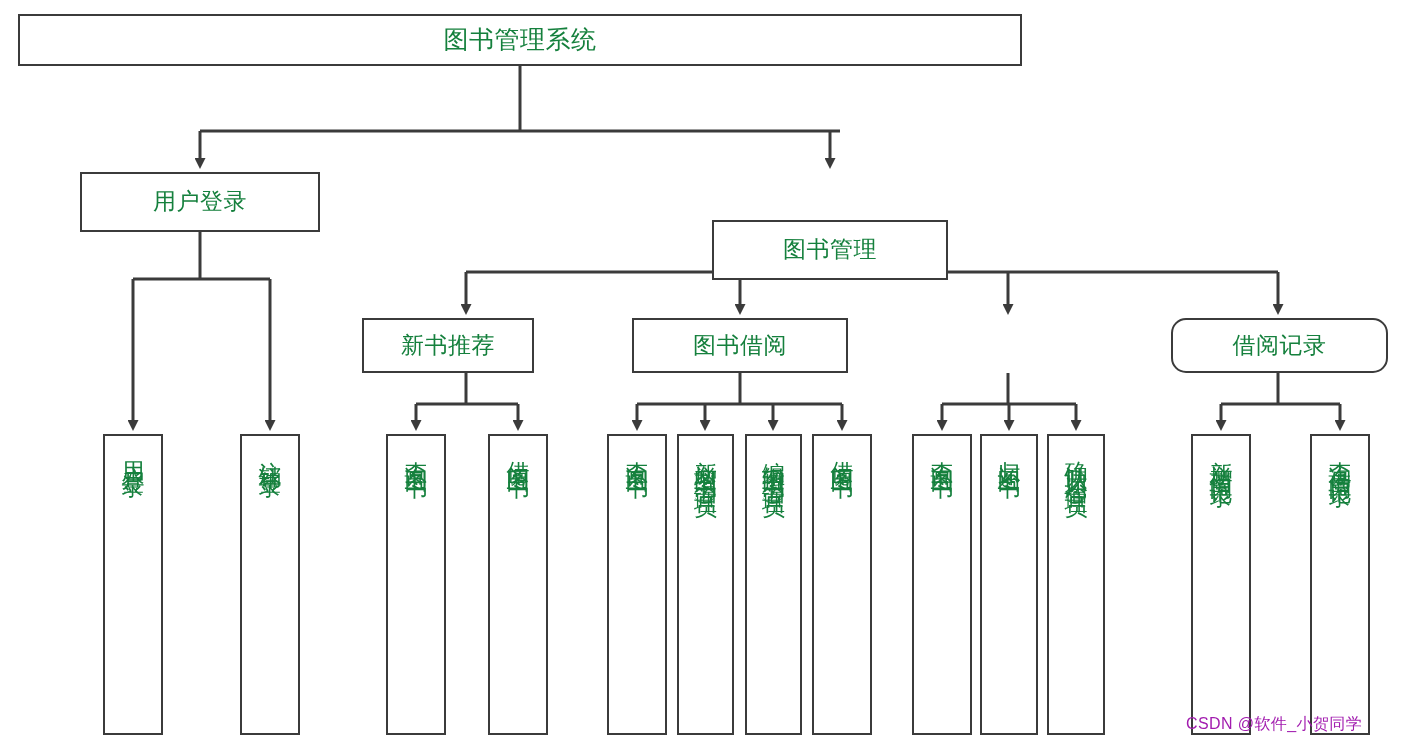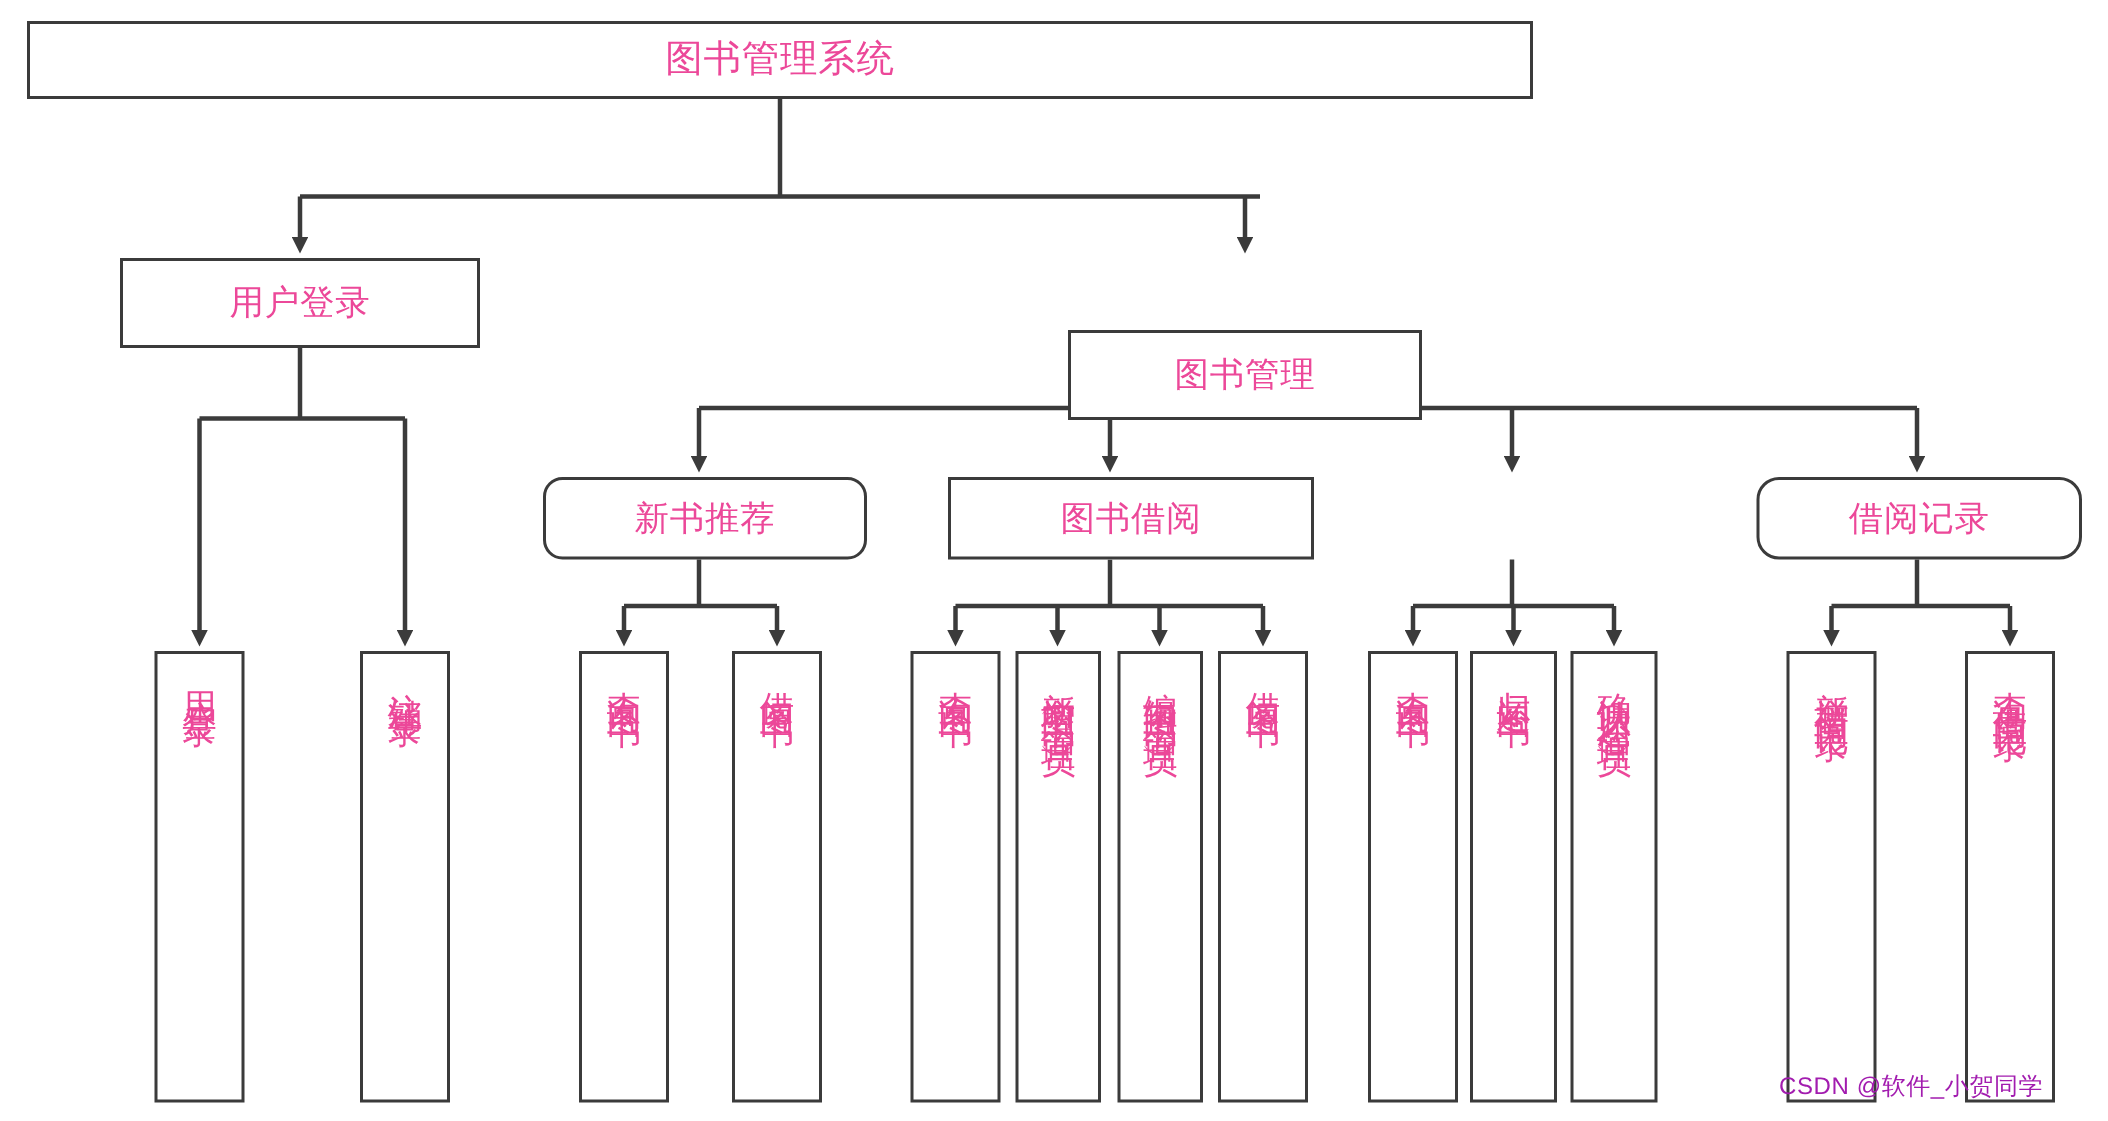--- a/index.html
+++ b/index.html
@@ -30,21 +30,21 @@
     border:2.5px solid #3b3b3b;
     display:flex;
     align-items:center;
     justify-content:center;
     text-align:center;
   }
   .node .lbl{
     display:block;
     line-height:1.18;
     letter-spacing:0.5px;
-    color:#ec4899;
+    color:#15803d;
   }
   
   .node.root .lbl{ font-size:25px; }
   
   .node.branch .lbl{ font-size:23px; }
   
   .node.leaf{
     align-items:flex-start;
     justify-content:center;
     padding-top:7px;
@@ -129,25 +129,25 @@
   </div>
 
   <div class="node branch" style="left:80px; top:172px; width:240px; height:60px;">
     <span class="lbl">用户登录</span>
   </div>
 
   <div class="node branch" style="left:712px; top:172px; width:236px; height:60px;margin-top:48px;">
     <span class="lbl">图书管理</span>
   </div>
 
-  <div class="node branch" style="left:362px; top:318px; width:216px; height:55px;border-radius:13px;">
+  <div class="node branch" style="left:362px; top:318px; width:172px; height:55px;">
     <span class="lbl">新书推荐</span>
   </div>
 
-  <div class="node branch" style="left:632px; top:318px; width:244px; height:55px;font-family:Liberation Serif, serif;">
+  <div class="node branch" style="left:632px; top:318px; width:216px; height:55px;font-family:Liberation Serif, serif;">
     <span class="lbl">图书借阅</span>
   </div>
 
 
   <div class="node branch" style="left:1171px; top:318px; width:217px; height:55px;border-radius:15px;">
     <span class="lbl">借阅记录</span>
   </div>
 
   <div class="node leaf" style="left:103px; top:434px; width:60px; height:301px;">
     <span class="lbl">用户登录</span>

